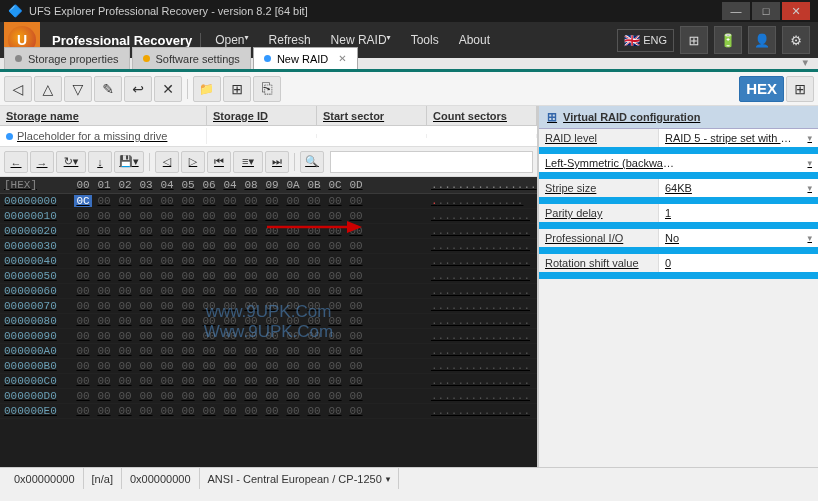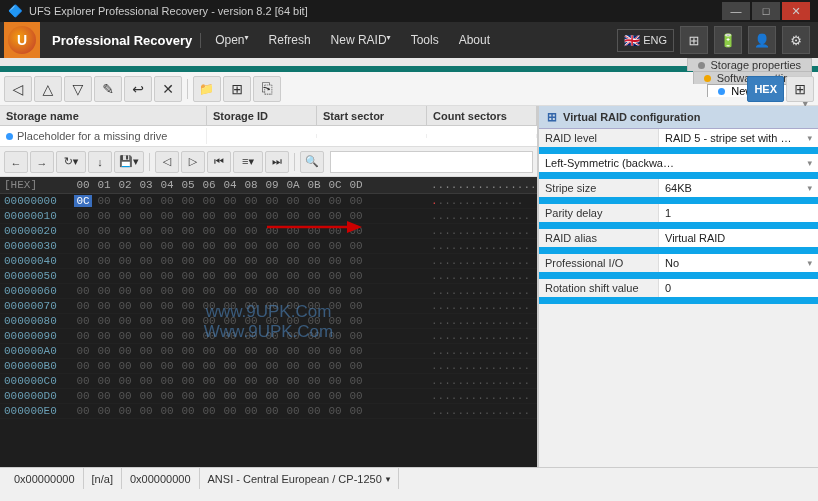--- a/index.html
+++ b/index.html
@@ -81,22 +81,21 @@
       cursor: pointer; color: #ddd; font-size: 13px;
     }
 
     
     #tabbar {
       background: #e8e8e8;
       height: 14px;
       display: flex;
       align-items: flex-end;
       padding: 0 4px;
-      border-bottom: 6px solid #0f766e;
-      flex-direction: column;
+      border-bottom: 3px solid #0f766e;
     }
     .tab {
       height: 22px;
       padding: 0 10px;
       display: flex; align-items: center; gap: 6px;
       background: #d0d0d0;
       border: 1px solid #bbb;
       border-bottom: none;
       cursor: pointer;
       font-size: 11px;
@@ -132,28 +131,29 @@
       display: flex; align-items: center; justify-content: center;
       cursor: pointer; font-size: 14px; color: #333;
       border-radius: 2px;
     }
     .tb-sep { width: 1px; height: 20px; background: #ccc; margin: 0 3px; }
     .tb-btn-hex {
       padding: 0 6px; height: 26px;
       background: #3a7fbf; color: #fff;
       border: 1px solid #2a6faf;
       display: flex; align-items: center; justify-content: center;
-      font-weight: bold; font-size: 11px; cursor: pointer;
+      font-weight: bold; font-size: 15px; cursor: pointer;
       border-radius: 2px;
     }
 
     
     #main {
       display: flex;
       height: calc(501px - 22px - 36px - 26px - 34px - 22px);
+      text-decoration: underline;
     }
 
     
     #left-panel {
       flex: 1;
       display: flex;
       flex-direction: column;
       border-right: 1px solid #ccc;
       overflow: hidden;
     }
@@ -841,26 +841,20 @@
             <span class="arrow-down">▾</span>
           </div>
         </div>
         <div class="raid-config-row">
           <div class="raid-config-label">Parity delay</div>
           <div class="raid-config-value">
             <span style="overflow: hidden; white-space: nowrap; text-overflow: ellipsis; max-width: 130px; font-size: 11px;">1</span>
           </div>
         </div>
         <div class="raid-config-row">
-          <div class="raid-config-label">RAID alias</div>
-          <div class="raid-config-value">
-            <span style="overflow: hidden; white-space: nowrap; text-overflow: ellipsis; max-width: 130px; font-size: 11px;">Virtual RAID</span>
-          </div>
-        </div>
-        <div class="raid-config-row">
           <div class="raid-config-label">Professional I/O</div>
           <div class="raid-config-value">
             <span style="overflow: hidden; white-space: nowrap; text-overflow: ellipsis; max-width: 130px; font-size: 11px;">No</span>
             <span class="arrow-down">▾</span>
           </div>
         </div>
         <div class="raid-config-row">
           <div class="raid-config-label">Rotation shift value</div>
           <div class="raid-config-value">
             <span style="overflow: hidden; white-space: nowrap; text-overflow: ellipsis; max-width: 130px; font-size: 11px;">0</span>

